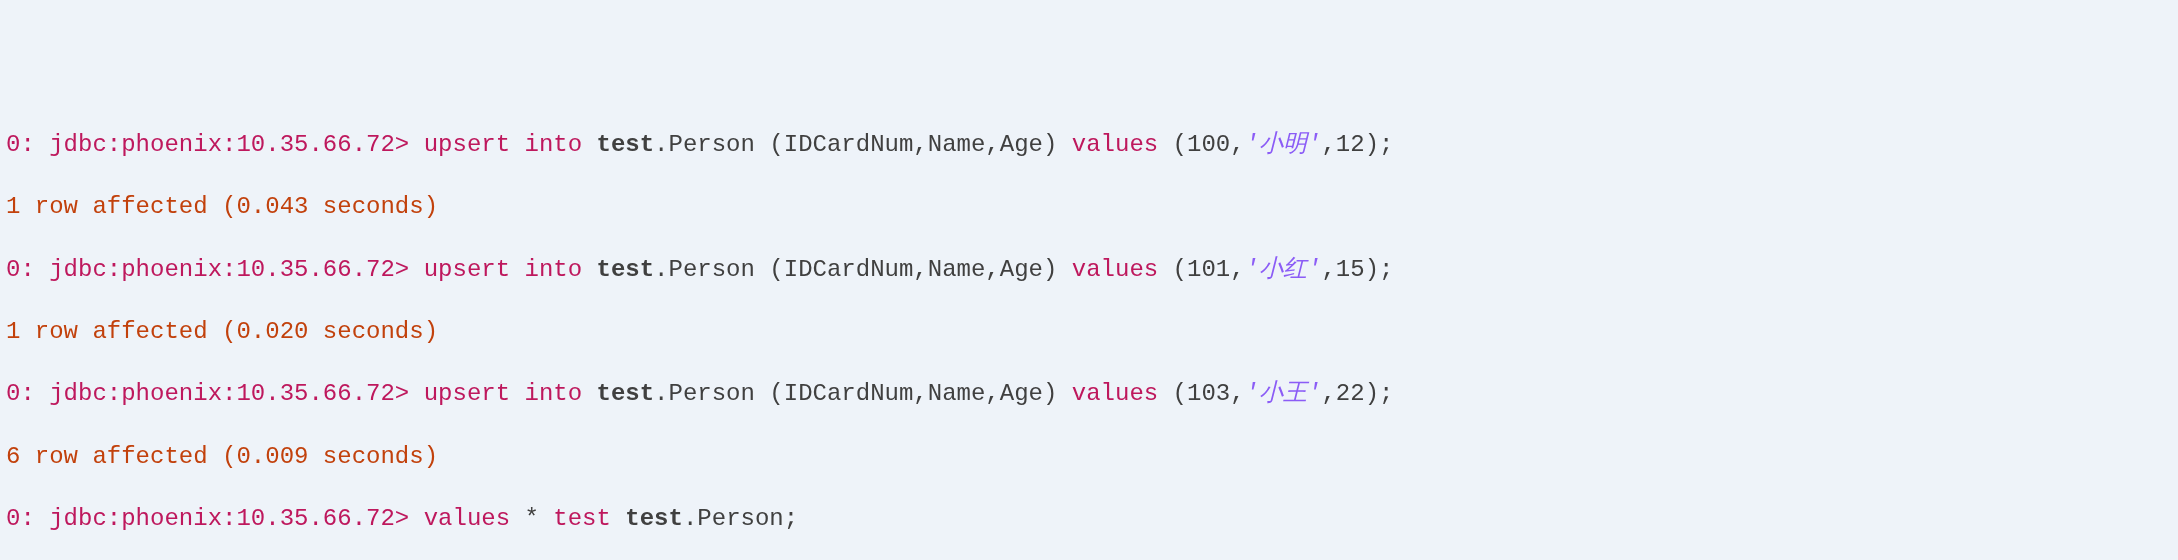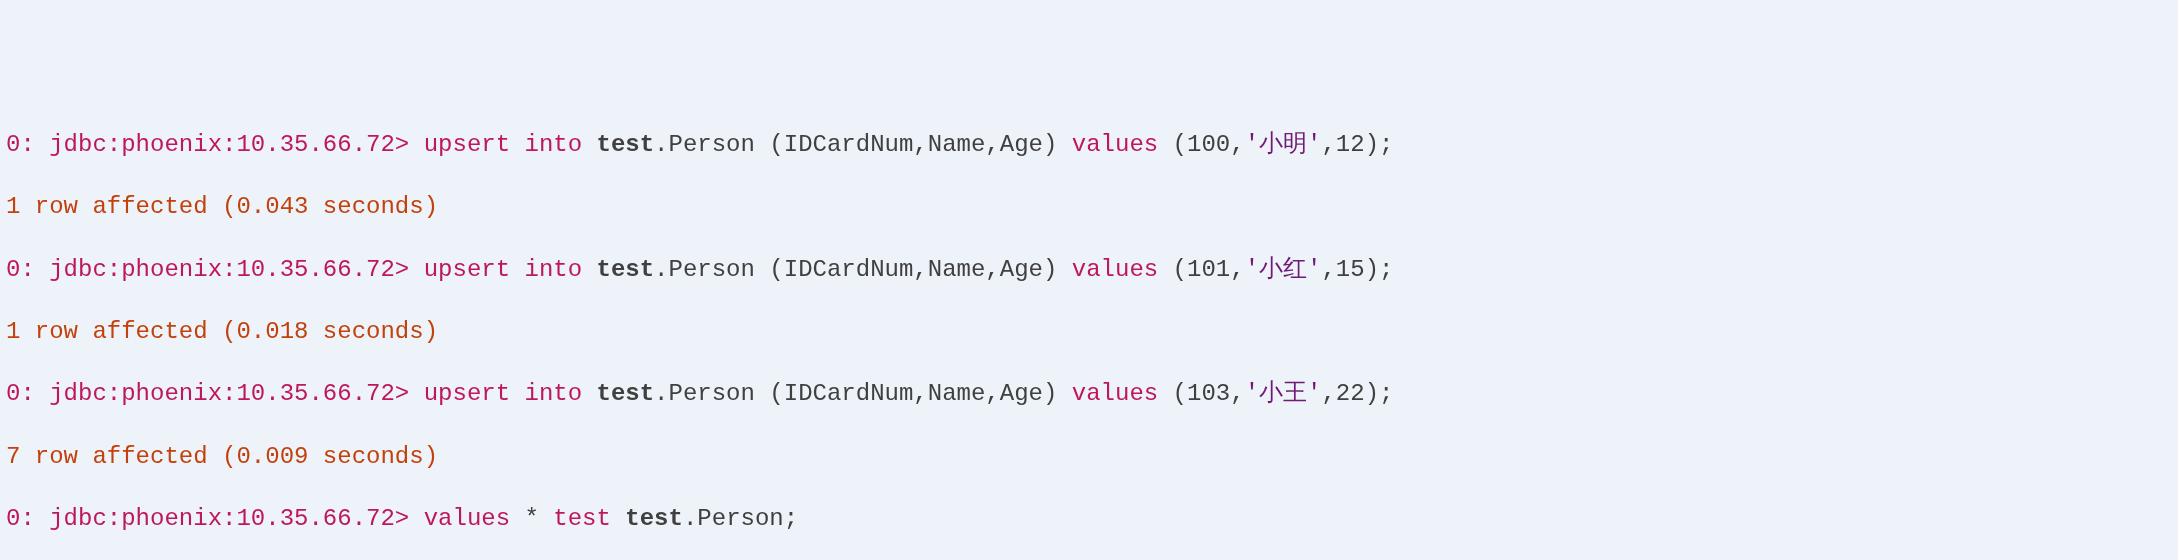--- a/index.html
+++ b/index.html
@@ -10,33 +10,33 @@
     font-size: 24px;
     line-height: 1.3;
     white-space: pre;
     color: #333;
   }
   .line { white-space: pre; }
   .teal { color: #be185d; }
   .grey { color: #c2410c; }
   .black { color: #404040; }
   .bold { font-weight: bold; }
-  .redstr { color: #701a75; }
+  .redstr { color: #8b5cf6; font-style: italic; }
 </style>
 </head>
 <body>
 
 
 
 <div class="line"><span class="teal">0: jdbc:phoenix:10.35.66.72&gt;</span><span class="teal"> upsert into </span><span class="black bold">test</span><span class="black">.Person (IDCardNum,Name,Age) </span><span class="teal">values</span><span class="black"> (</span><span class="black">100</span><span class="black">,</span><span class="redstr">'小明'</span><span class="black">,12</span><span class="black">);</span></div>
 <div class="line grey">1 row affected (0.043 seconds)</div>
 <div class="line"><span class="teal">0: jdbc:phoenix:10.35.66.72&gt;</span><span class="teal"> upsert into </span><span class="black bold">test</span><span class="black">.Person (IDCardNum,Name,Age) </span><span class="teal">values</span><span class="black"> (</span><span class="black">101</span><span class="black">,</span><span class="redstr">'小红'</span><span class="black">,15</span><span class="black">);</span></div>
-<div class="line grey">1 row affected (0.018 seconds)</div>
+<div class="line grey">1 row affected (0.020 seconds)</div>
 <div class="line"><span class="teal">0: jdbc:phoenix:10.35.66.72&gt;</span><span class="teal"> upsert into </span><span class="black bold">test</span><span class="black">.Person (IDCardNum,Name,Age) </span><span class="teal">values</span><span class="black"> (</span><span class="black">103</span><span class="black">,</span><span class="redstr">'小王'</span><span class="black">,22</span><span class="black">);</span></div>
-<div class="line grey">7 row affected (0.009 seconds)</div>
+<div class="line grey">6 row affected (0.009 seconds)</div>
 <div class="line"><span class="teal">0: jdbc:phoenix:10.35.66.72&gt;</span><span class="teal"> values </span><span class="black">*</span><span class="teal"> test </span><span class="black bold">test</span><span class="black">.Person;</span></div>
 
 
 
 
 
 
 
 
 

